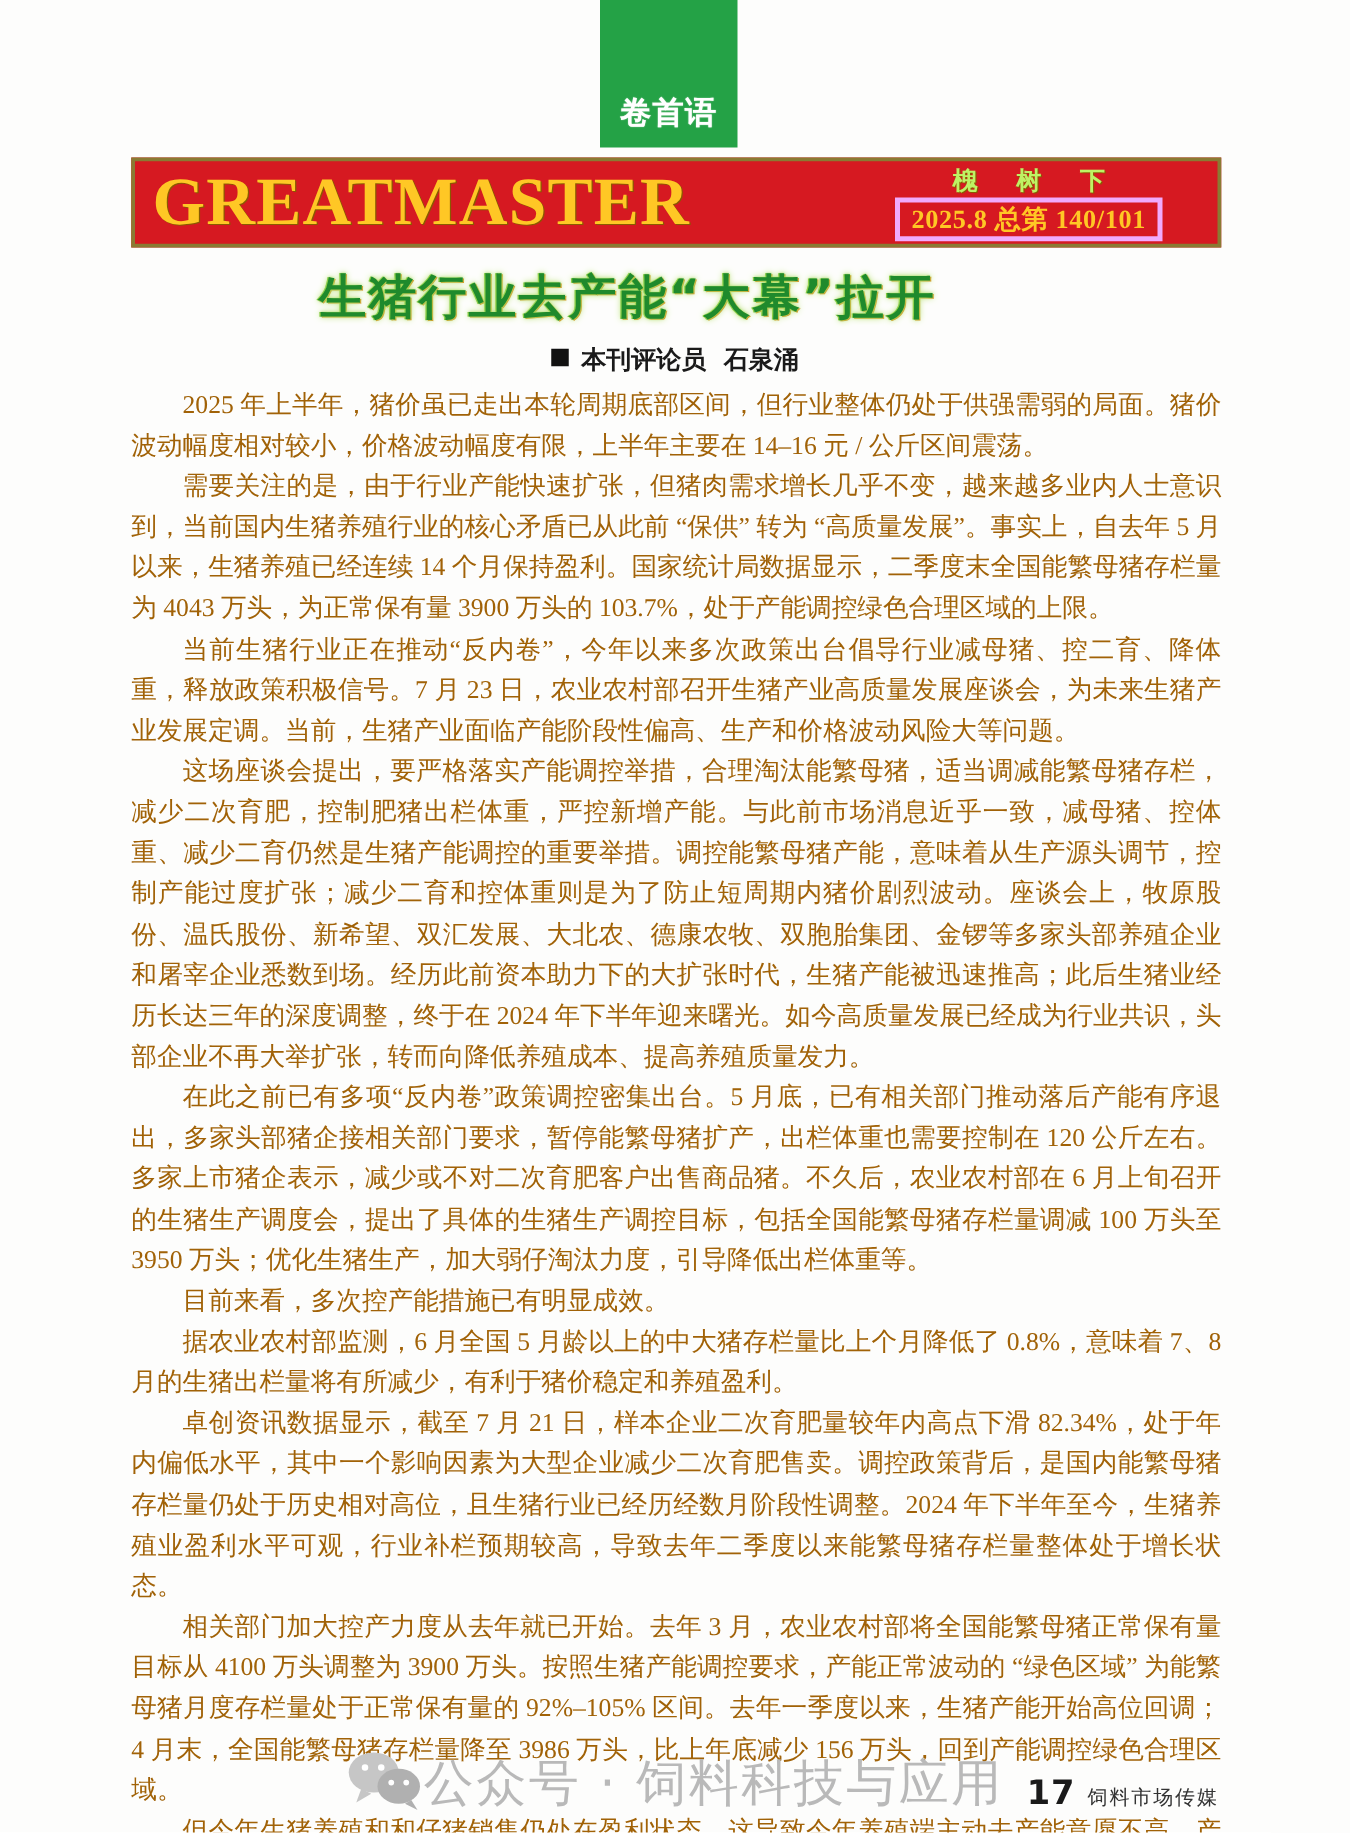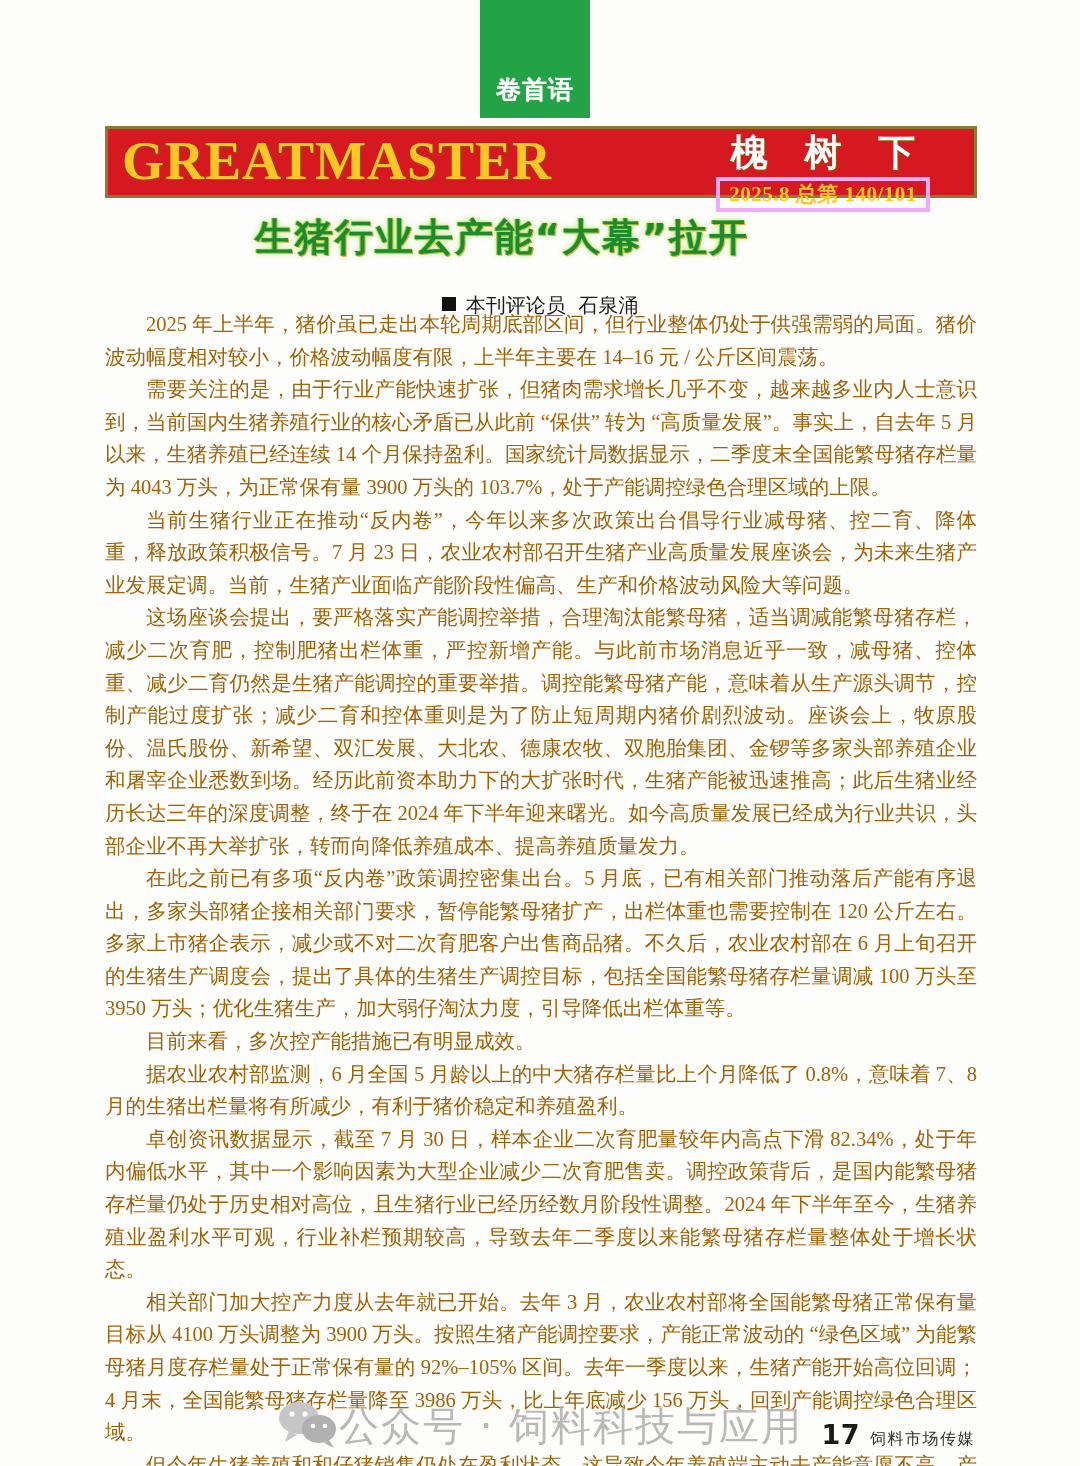--- a/index.html
+++ b/index.html
@@ -72,24 +72,24 @@
   .masthead-right {
     position: absolute;
     right: 16px;
     top: 4px;
     width: 270px;
     display: flex;
     flex-direction: column;
     align-items: center;
   }
   .masthead-cn {
-    color: #ffffff;
-    font-family: "DejaVu Sans", "Liberation Sans", sans-serif;
-    font-weight: bold;
-    font-size: 37px;
+    color: #bef264;
+    font-family: "DejaVu Sans", "Liberation Sans", sans-serif;
+    font-weight: bold;
+    font-size: 20px;
     letter-spacing: 12px;
     text-indent: 12px;
     line-height: 1.1;
     text-shadow: 1px 1px 0 #8a5a00;
   }
   .masthead-issue {
     margin-top: 3px;
     border: 4px solid #f0abfc;
     padding: 1px 9px 2px 9px;
     color: #ffc725;
@@ -118,27 +118,28 @@
        0 0 2px #9bdc5a,
        0 0 6px #b6e06a,
        1px 1px 0 #e08a20,
       -1px 0 0 #6fbf2e;
   }
 
   
   .byline {
     position: absolute;
     left: 0;
-    top: 292px;
+    top: 274px;
     width: 1080px;
     text-align: center;
     font-family: "DejaVu Sans", "Liberation Sans", sans-serif;
     font-size: 20px;
     color: #1a1a1a;
     line-height: 1.3;
+    font-weight: bold;
   }
   .byline-mark {
     display: inline-block;
     width: 14px;
     height: 14px;
     background: #111;
     margin-right: 10px;
     vertical-align: 1px;
   }
 
@@ -227,21 +228,21 @@
   </div>
 
   <div class="body-text" id="body-text">
       <p>2025 年上半年，猪价虽已走出本轮周期底部区间，但行业整体仍处于供强需弱的局面。猪价波动幅度相对较小，价格波动幅度有限，上半年主要在 14–16 元 / 公斤区间震荡。</p>
       <p>需要关注的是，由于行业产能快速扩张，但猪肉需求增长几乎不变，越来越多业内人士意识到，当前国内生猪养殖行业的核心矛盾已从此前 “保供” 转为 “高质量发展”。事实上，自去年 5 月以来，生猪养殖已经连续 14 个月保持盈利。国家统计局数据显示，二季度末全国能繁母猪存栏量为 4043 万头，为正常保有量 3900 万头的 103.7%，处于产能调控绿色合理区域的上限。</p>
       <p>当前生猪行业正在推动“反内卷”，今年以来多次政策出台倡导行业减母猪、控二育、降体重，释放政策积极信号。7 月 23 日，农业农村部召开生猪产业高质量发展座谈会，为未来生猪产业发展定调。当前，生猪产业面临产能阶段性偏高、生产和价格波动风险大等问题。</p>
       <p>这场座谈会提出，要严格落实产能调控举措，合理淘汰能繁母猪，适当调减能繁母猪存栏，减少二次育肥，控制肥猪出栏体重，严控新增产能。与此前市场消息近乎一致，减母猪、控体重、减少二育仍然是生猪产能调控的重要举措。调控能繁母猪产能，意味着从生产源头调节，控制产能过度扩张；减少二育和控体重则是为了防止短周期内猪价剧烈波动。座谈会上，牧原股份、温氏股份、新希望、双汇发展、大北农、德康农牧、双胞胎集团、金锣等多家头部养殖企业和屠宰企业悉数到场。经历此前资本助力下的大扩张时代，生猪产能被迅速推高；此后生猪业经历长达三年的深度调整，终于在 2024 年下半年迎来曙光。如今高质量发展已经成为行业共识，头部企业不再大举扩张，转而向降低养殖成本、提高养殖质量发力。</p>
       <p>在此之前已有多项“反内卷”政策调控密集出台。5 月底，已有相关部门推动落后产能有序退出，多家头部猪企接相关部门要求，暂停能繁母猪扩产，出栏体重也需要控制在 120 公斤左右。多家上市猪企表示，减少或不对二次育肥客户出售商品猪。不久后，农业农村部在 6 月上旬召开的生猪生产调度会，提出了具体的生猪生产调控目标，包括全国能繁母猪存栏量调减 100 万头至 3950 万头；优化生猪生产，加大弱仔淘汰力度，引导降低出栏体重等。</p>
       <p>目前来看，多次控产能措施已有明显成效。</p>
       <p>据农业农村部监测，6 月全国 5 月龄以上的中大猪存栏量比上个月降低了 0.8%，意味着 7、8 月的生猪出栏量将有所减少，有利于猪价稳定和养殖盈利。</p>
-      <p>卓创资讯数据显示，截至 7 月 30 日，样本企业二次育肥量较年内高点下滑 82.34%，处于年内偏低水平，其中一个影响因素为大型企业减少二次育肥售卖。调控政策背后，是国内能繁母猪存栏量仍处于历史相对高位，且生猪行业已经历经数月阶段性调整。2024 年下半年至今，生猪养殖业盈利水平可观，行业补栏预期较高，导致去年二季度以来能繁母猪存栏量整体处于增长状态。</p>
+      <p>卓创资讯数据显示，截至 7 月 21 日，样本企业二次育肥量较年内高点下滑 82.34%，处于年内偏低水平，其中一个影响因素为大型企业减少二次育肥售卖。调控政策背后，是国内能繁母猪存栏量仍处于历史相对高位，且生猪行业已经历经数月阶段性调整。2024 年下半年至今，生猪养殖业盈利水平可观，行业补栏预期较高，导致去年二季度以来能繁母猪存栏量整体处于增长状态。</p>
       <p>相关部门加大控产力度从去年就已开始。去年 3 月，农业农村部将全国能繁母猪正常保有量目标从 4100 万头调整为 3900 万头。按照生猪产能调控要求，产能正常波动的 “绿色区域” 为能繁母猪月度存栏量处于正常保有量的 92%–105% 区间。去年一季度以来，生猪产能开始高位回调；4 月末，全国能繁母猪存栏量降至 3986 万头，比上年底减少 156 万头，回到产能调控绿色合理区域。</p>
       <p>但今年生猪养殖和和仔猪销售仍处在盈利状态，这导致今年养殖端主动去产能意愿不高。产能持续处于高位，反映在出栏量上，即今年出栏量增长。根据 2024 年能繁母猪存栏量变化情况推算，预计今年第三季度生猪出栏持续回升、第四季度或将有所回落；2025 全年生猪整体出栏量同比有所回升。预计我国生猪价格在今年第三季度依然承压较大，在这一背景下，我国能繁母猪供给有望受倒逼得到去产能化。</p>
     </div>
 
   <div class="footer">
     <span class="footer-page">17</span>
     <span class="footer-brand">饲料市场传媒</span>
   </div>
 
   <div class="watermark">

